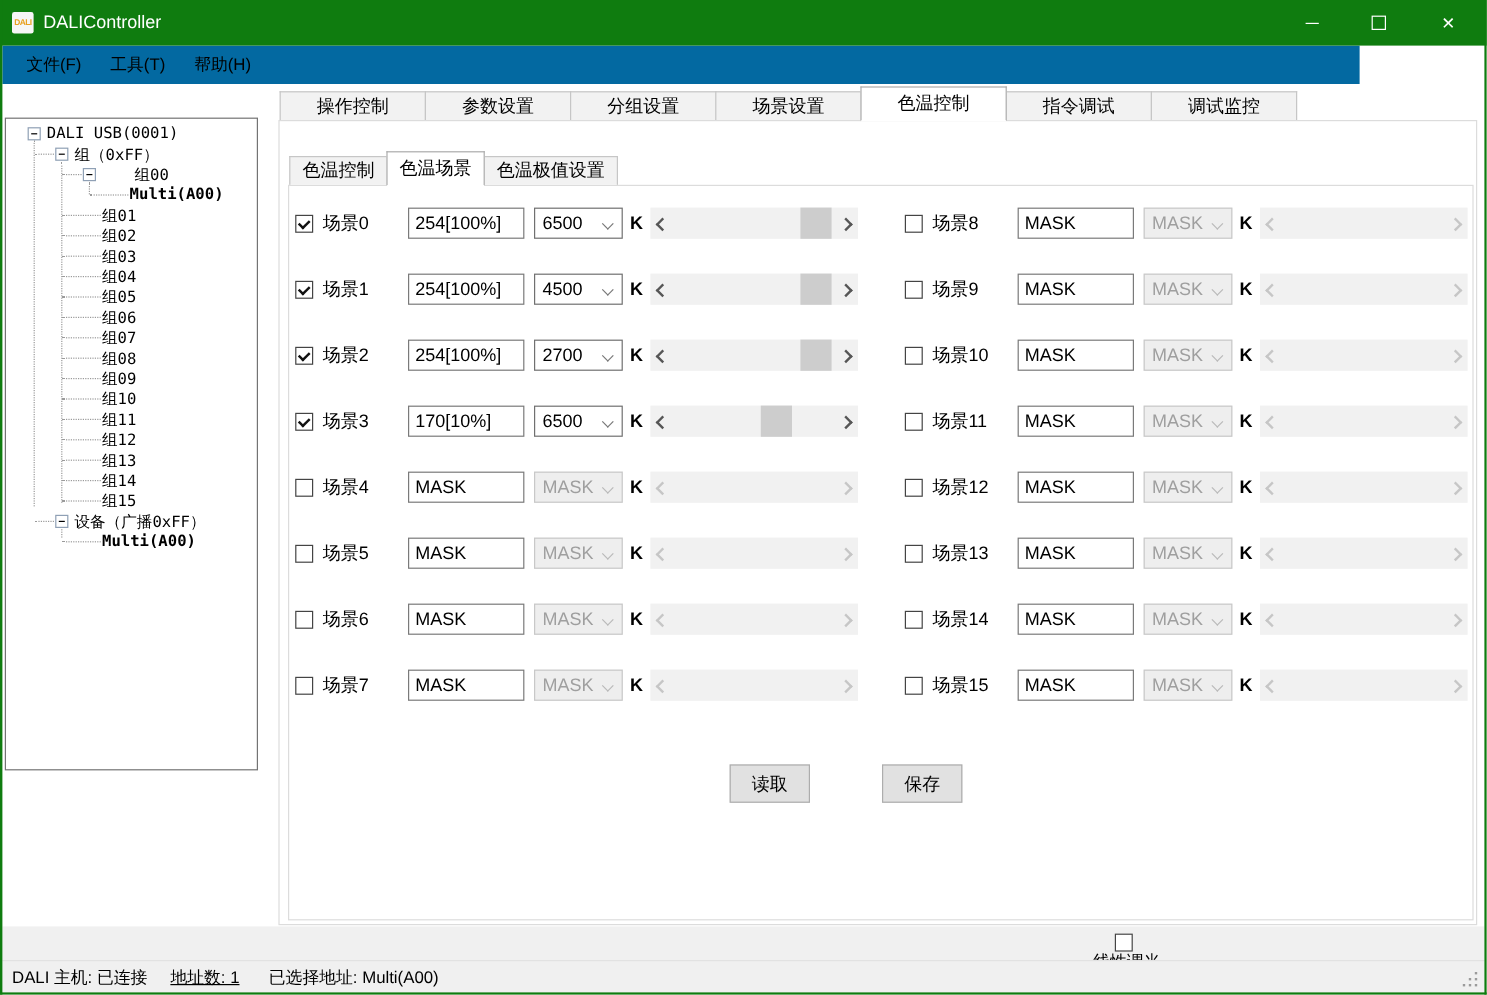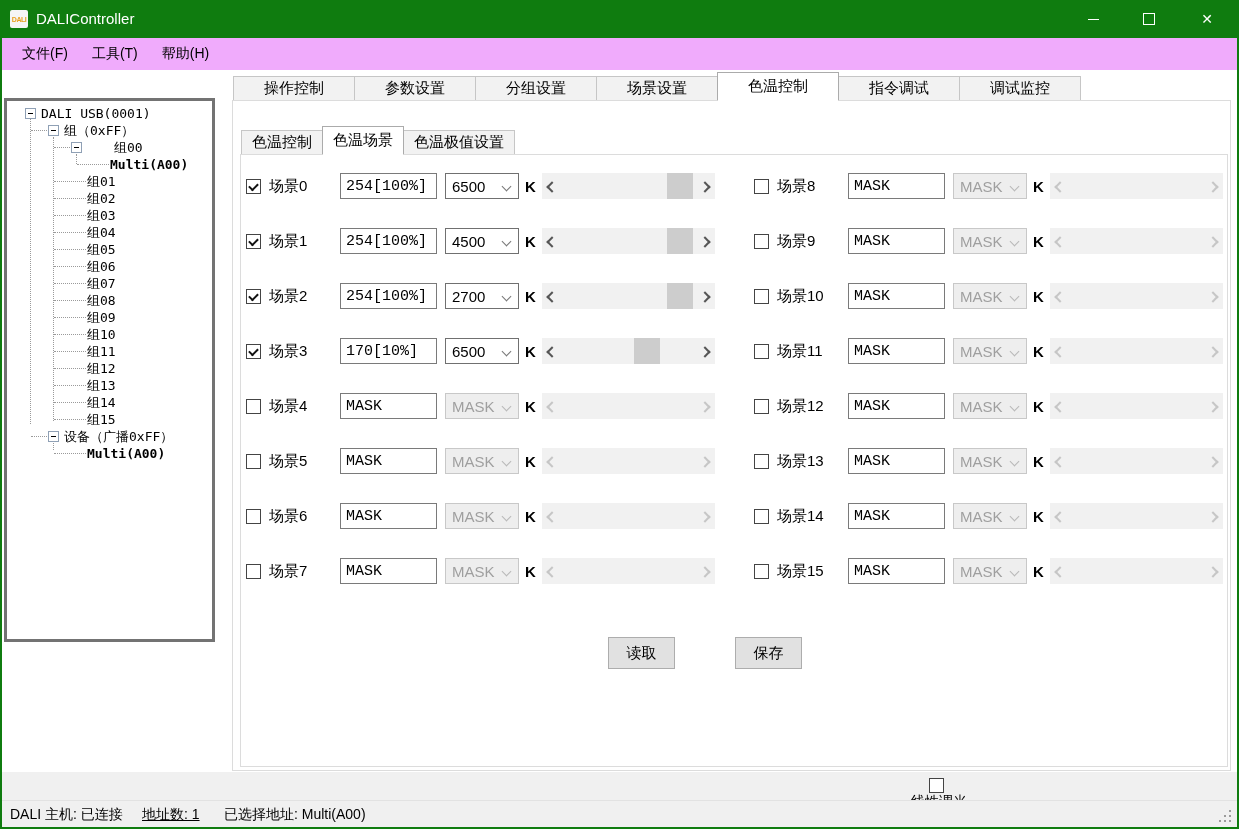--- a/index.html
+++ b/index.html
@@ -22,25 +22,25 @@
   .app-icon{position:absolute;left:10px;top:10px;width:18px;height:18px;background:#f6f6f6;border-radius:2px;
     display:flex;align-items:center;justify-content:center;font-size:7px;font-weight:bold;color:#e8a020;letter-spacing:-0.5px;}
   .app-title{position:absolute;left:36px;top:10px;color:#ffffff;font-size:15px;}
   .winbtn{position:absolute;top:0;width:56px;height:38px;display:flex;align-items:center;justify-content:center;cursor:pointer;}
   .winbtn.min{right:118px;} .winbtn.max{right:62px;} .winbtn.close{right:4px;}
   .glyph-min{width:11px;height:0;border-top:1px solid #fff;}
   .glyph-max{width:10px;height:10px;border:1px solid #fff;}
   .glyph-close{color:#fff;font-size:14px;line-height:14px;}
 
   
-  .menubar{position:absolute;left:2px;top:38px;width:1235px;height:32px;background:#f0abfc;display:flex;align-items:center;padding-left:8px;box-sizing:border-box;}
+  .menubar{position:absolute;left:2px;top:38px;width:1131px;height:32px;background:#0369a1;display:flex;align-items:center;padding-left:8px;box-sizing:border-box;}
   .menu-item{padding:5px 12px;font-size:14px;color:#000;cursor:default;}
 
   
-  .tree-panel{position:absolute;left:4px;top:98px;width:211px;height:544px;background:#fff;border:3px solid #737373;box-sizing:border-box;overflow:hidden;}
+  .tree-panel{position:absolute;left:4px;top:98px;width:211px;height:544px;background:#fff;border:1px solid #737373;box-sizing:border-box;overflow:hidden;}
   .tree{position:relative;margin:0;padding:4px 0 0 0;list-style:none;font-family:"DejaVu Sans Mono","Liberation Mono",monospace;font-size:13px;}
   .tree li{position:relative;height:17px;display:flex;align-items:center;white-space:nowrap;}
   .tree .expander{width:9px;height:9px;border:1px solid #8fa0b5;background:#fff;margin-right:5px;position:relative;flex:0 0 auto;cursor:pointer;}
   .tree .expander::after{content:'';position:absolute;left:2px;top:4px;width:5px;height:1px;background:#000;}
   .tree .hline{position:absolute;top:8px;border-top:1px dotted #9a9a9a;}
   .tree .tlabel{color:#000;}
   .tree .tlabel.bold{font-weight:bold;}
   .vguide{position:absolute;border-left:1px dotted #9a9a9a;width:0;}
 
   
@@ -56,21 +56,21 @@
   .page-main{position:absolute;left:232px;top:100px;width:999px;height:671px;background:#fff;border:1px solid #dcdcdc;box-sizing:border-box;z-index:1;}
   .page-sub{position:absolute;left:240px;top:154px;width:988px;height:613px;background:#fff;border:1px solid #dcdcdc;box-sizing:border-box;z-index:2;}
 
   
   .scene-col{position:absolute;top:172px;z-index:8;}
   .scene-col.left{left:246px;} .scene-col.right{left:754px;}
   .scene-row{height:28px;margin-bottom:27px;display:flex;align-items:center;}
   .cb{width:13px;height:13px;border:1px solid #444;background:#fff;position:relative;flex:0 0 auto;cursor:pointer;}
   .cb.checked::after{content:'';position:absolute;left:2px;top:3px;width:7px;height:4px;border-left:2px solid #111;border-bottom:2px solid #111;transform:rotate(-45deg);}
   .scene-label{margin-left:8px;width:63px;font-size:15px;color:#000;}
-  .level-input{margin-left:8px;width:97px;height:26px;box-sizing:border-box;border:1px solid #7a7a7a;font-size:15px;padding:0 0 0 5px;color:#000;background:#fff;font-family:Liberation Mono, monospace;outline:none;}
+  .level-input{margin-left:8px;width:97px;height:26px;box-sizing:border-box;border:1px solid #7a7a7a;font-size:15px;padding:0 0 0 5px;color:#000;background:#fff;font-family:Liberation Sans, sans-serif;outline:none;}
   .combo{margin-left:8px;width:74px;height:26px;box-sizing:border-box;border:1px solid #707070;background:#fff;display:flex;align-items:center;position:relative;cursor:pointer;}
   .combo-text{font-size:15px;color:#000;padding-left:6px;}
   .chev{position:absolute;right:8px;top:9px;width:6px;height:6px;border-right:1px solid #777;border-bottom:1px solid #777;transform:rotate(45deg);}
   .combo.disabled{border-color:#c8c8c8;background:#eeeeee;}
   .combo.disabled .combo-text{color:#9f9f9f;}
   .combo.disabled .chev{border-color:#b9b9b9;}
   .unit{margin-left:6px;width:12px;font-size:15px;font-weight:600;color:#000;}
   .sbar{margin-left:5px;width:173px;height:26px;background:#f1f1f1;position:relative;flex:0 0 auto;}
   .sb-arrow{position:absolute;top:0;width:17px;height:26px;}
   .sb-arrow.l{left:0;} .sb-arrow.r{right:0;}

